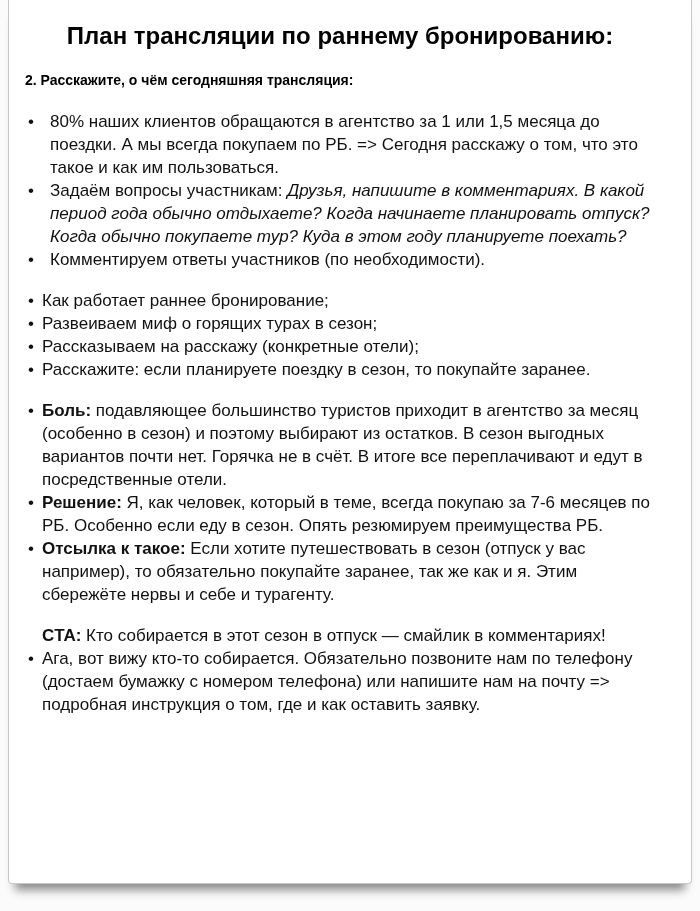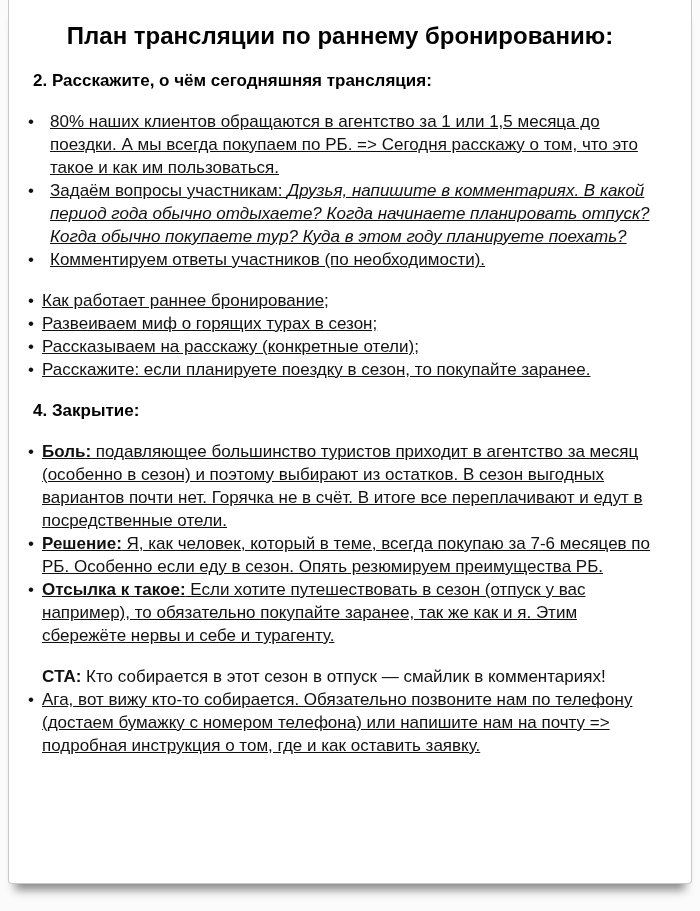--- a/index.html
+++ b/index.html
@@ -38,41 +38,41 @@
     line-height: 30px;
     font-weight: bold;
     text-align: center;
     margin: 8px 0 0 0;
     color: #000;
   }
   p.para {
     margin: 28px 0 18px 0;
   }
   h2.sec {
-    font-size: 17px;
+    font-size: 14px;
     font-weight: bold;
-    margin: 18px 12px;
+    margin: 18px 4px;
     color: #000;
   }
   ul.blist {
     list-style: none;
     margin: 18px 0;
     padding: 0 0 0 7px;
   }
   ul.blist li {
     display: flex;
     margin: 0;
   }
   .mk {
     flex: none;
     color: #111;
   }
   ul.wide .mk { width: 22px; }
   ul.tight .mk { width: 14px; }
-  .txt { flex: 1 1 auto; text-decoration: underline; }
+  .txt { flex: 1 1 auto; }
   b { font-weight: bold; }
   i { font-style: italic; }
   p.cta {
     margin: 12px 0 0 0;
     padding-left: 21px;
   }
   ul.last {
     margin-top: 0;
   }
 </style>
@@ -115,21 +115,20 @@
       <li>
         <span class="mk">•</span>
         <span class="txt">Рассказываем на расскажу (конкретные отели);</span>
       </li>
       <li>
         <span class="mk">•</span>
         <span class="txt">Расскажите: если планируете поездку в сезон, то покупайте заранее.</span>
       </li>
     </ul>
 
-    <h2 class="sec">4. Закрытие:</h2>
 
     <ul class="blist tight">
       <li>
         <span class="mk">•</span>
         <span class="txt"><b>Боль:</b><span> подавляющее большинство туристов приходит в агентство за месяц (особенно в сезон) и поэтому выбирают из остатков. В сезон выгодных вариантов почти нет. Горячка не в счёт. В итоге все переплачивают и едут в посредственные отели.</span></span>
       </li>
       <li>
         <span class="mk">•</span>
         <span class="txt"><b>Решение:</b><span> Я, как человек, который в теме, всегда покупаю за 7-6 месяцев по РБ. Особенно если еду в сезон. Опять резюмируем преимущества РБ.</span></span>
       </li>

